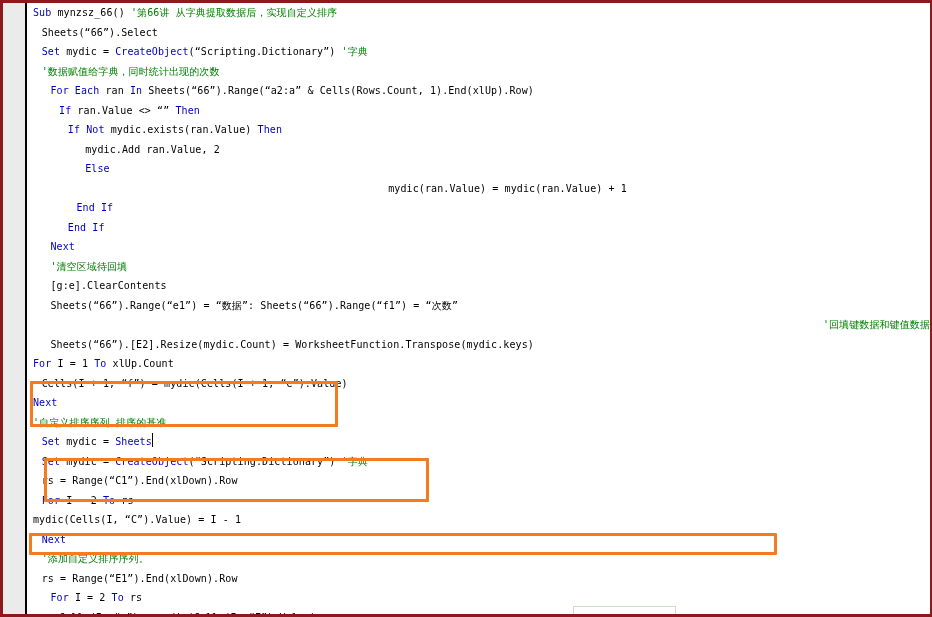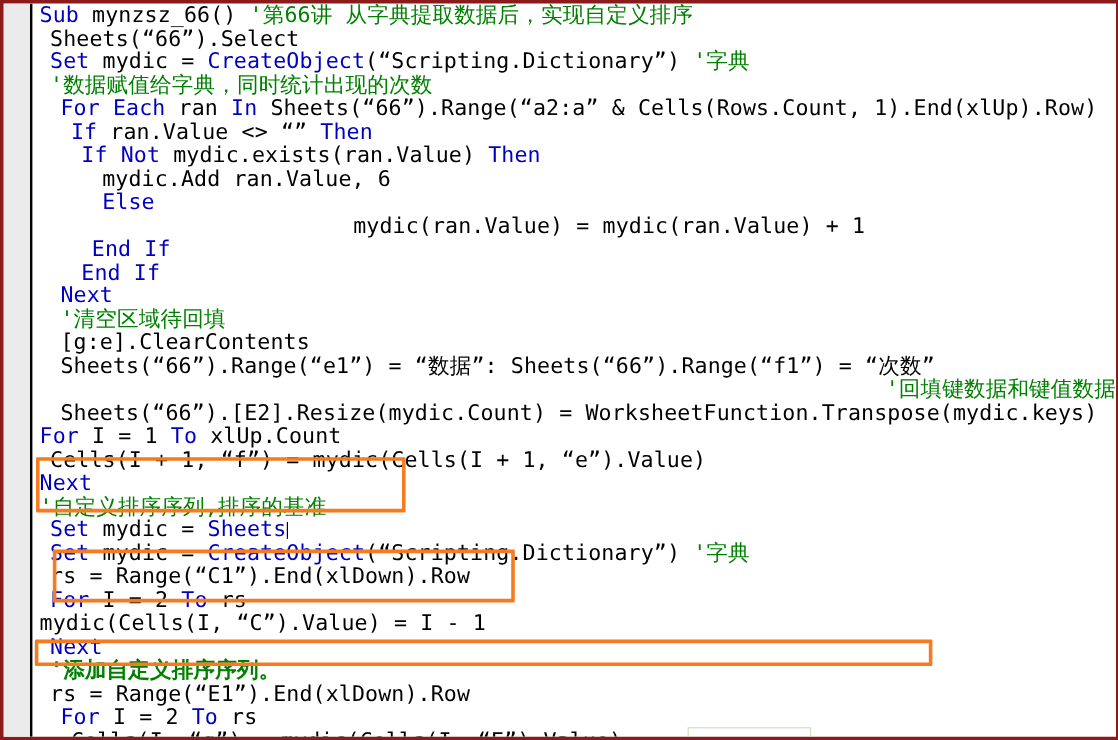--- a/index.html
+++ b/index.html
@@ -43,21 +43,21 @@
     position: absolute;
     left: 26px;
     top: 0px;
     right: 0;
     bottom: 0;
     overflow: hidden;
   }
   .line {
     height: 19.5px;
     line-height: 19.5px;
-    font-size: 18px;
+    font-size: 10px;
     white-space: pre;
     color: #000000;
     letter-spacing: 0.1px;
   }
   .kw   { color: #0000c0; }
   .cmt  { color: #008000; }
   .plain{ color: #000000; }
   .caret {
     display: inline-block;
     width: 1px;
@@ -91,42 +91,42 @@
   <div id="gutter-line"></div>
 
   <div id="code">
       <div class="line" style="padding-left: 4px;"><span class="kw">Sub </span><span class="plain">mynzsz_66() </span><span class="cmt">'第66讲 从字典提取数据后，实现自定义排序</span></div>
       <div class="line" style="padding-left: 12.7px;"><span class="plain">Sheets(“66”).Select</span></div>
       <div class="line" style="padding-left: 12.7px;"><span class="kw">Set </span><span class="plain">mydic = </span><span class="kw">CreateObject</span><span class="plain">(“Scripting.Dictionary”) </span><span class="cmt">'字典</span></div>
       <div class="line" style="padding-left: 12.7px;"><span class="cmt">'数据赋值给字典，同时统计出现的次数</span></div>
       <div class="line" style="padding-left: 21.4px;"><span class="kw">For Each </span><span class="plain">ran </span><span class="kw">In </span><span class="plain">Sheets(“66”).Range(“a2:a” &amp; Cells(Rows.Count, 1).End(xlUp).Row)</span></div>
       <div class="line" style="padding-left: 30.1px;"><span class="kw">If </span><span class="plain">ran.Value &lt;&gt; “” </span><span class="kw">Then</span></div>
       <div class="line" style="padding-left: 38.8px;"><span class="kw">If Not </span><span class="plain">mydic.exists(ran.Value) </span><span class="kw">Then</span></div>
-      <div class="line" style="padding-left: 56.2px;"><span class="plain">mydic.Add ran.Value, 6</span></div>
+      <div class="line" style="padding-left: 56.2px;"><span class="plain">mydic.Add ran.Value, 2</span></div>
       <div class="line" style="padding-left: 56.2px;"><span class="kw">Else</span></div>
       <div class="line" style="padding-left: 56.2px; text-align: center;"><span class="plain">mydic(ran.Value) = mydic(ran.Value) + 1</span></div>
       <div class="line" style="padding-left: 47.5px;"><span class="kw">End If</span></div>
       <div class="line" style="padding-left: 38.8px;"><span class="kw">End If</span></div>
       <div class="line" style="padding-left: 21.4px;"><span class="kw">Next</span></div>
       <div class="line" style="padding-left: 21.4px;"><span class="cmt">'清空区域待回填</span></div>
       <div class="line" style="padding-left: 21.4px;"><span class="plain">[g:e].ClearContents</span></div>
       <div class="line" style="padding-left: 21.4px;"><span class="plain">Sheets(“66”).Range(“e1”) = “数据”: Sheets(“66”).Range(“f1”) = “次数”</span></div>
       <div class="line" style="padding-left: 21.4px; text-align: right;"><span class="cmt">'回填键数据和键值数据</span></div>
       <div class="line" style="padding-left: 21.4px;"><span class="plain">Sheets(“66”).[E2].Resize(mydic.Count) = WorksheetFunction.Transpose(mydic.keys)</span></div>
       <div class="line" style="padding-left: 4px;"><span class="kw">For </span><span class="plain">I = 1 </span><span class="kw">To </span><span class="plain">xlUp.Count</span></div>
       <div class="line" style="padding-left: 12.7px;"><span class="plain">Cells(I + 1, “f”) = mydic(Cells(I + 1, “e”).Value)</span></div>
       <div class="line" style="padding-left: 4px;"><span class="kw">Next</span></div>
       <div class="line" style="padding-left: 4px;"><span class="cmt">'自定义排序序列,排序的基准</span></div>
       <div class="line" style="padding-left: 12.7px;"><span class="kw">Set </span><span class="plain">mydic = </span><span class="kw">Sheets</span><span class="caret"></span></div>
       <div class="line" style="padding-left: 12.7px;"><span class="kw">Set </span><span class="plain">mydic = </span><span class="kw">CreateObject</span><span class="plain">(“Scripting.Dictionary”) </span><span class="cmt">'字典</span></div>
       <div class="line" style="padding-left: 12.7px;"><span class="plain">rs = Range(“C1”).End(xlDown).Row</span></div>
       <div class="line" style="padding-left: 12.7px;"><span class="kw">For </span><span class="plain">I = 2 </span><span class="kw">To </span><span class="plain">rs</span></div>
       <div class="line" style="padding-left: 4px;"><span class="plain">mydic(Cells(I, “C”).Value) = I - 1</span></div>
       <div class="line" style="padding-left: 12.7px;"><span class="kw">Next</span></div>
-      <div class="line" style="padding-left: 12.7px; font-weight: bold;"><span class="cmt">'添加自定义排序序列。</span></div>
+      <div class="line" style="padding-left: 12.7px;"><span class="cmt">'添加自定义排序序列。</span></div>
       <div class="line" style="padding-left: 12.7px;"><span class="plain">rs = Range(“E1”).End(xlDown).Row</span></div>
       <div class="line" style="padding-left: 21.4px;"><span class="kw">For </span><span class="plain">I = 2 </span><span class="kw">To </span><span class="plain">rs</span></div>
       <div class="line" style="padding-left: 30.1px;"><span class="plain">Cells(I, “g”) = mydic(Cells(I, “E”).Value)</span></div>
     </div>
 
   <div id="overlays">
       <div class="hl" style="left: 27px; top: 378px; width: 308px; height: 46px; border-color: rgb(244, 123, 32);"></div>
       <div class="hl" style="left: 41px; top: 455px; width: 385px; height: 44px; border-color: rgb(244, 123, 32);"></div>
       <div class="hl" style="left: 26px; top: 530px; width: 748px; height: 22px; border-color: rgb(244, 123, 32);"></div>
       <div class="ghostbox" style="left: 570px; top: 603px; width: 103px; height: 14px; border-color: rgb(207, 224, 192);"></div>

